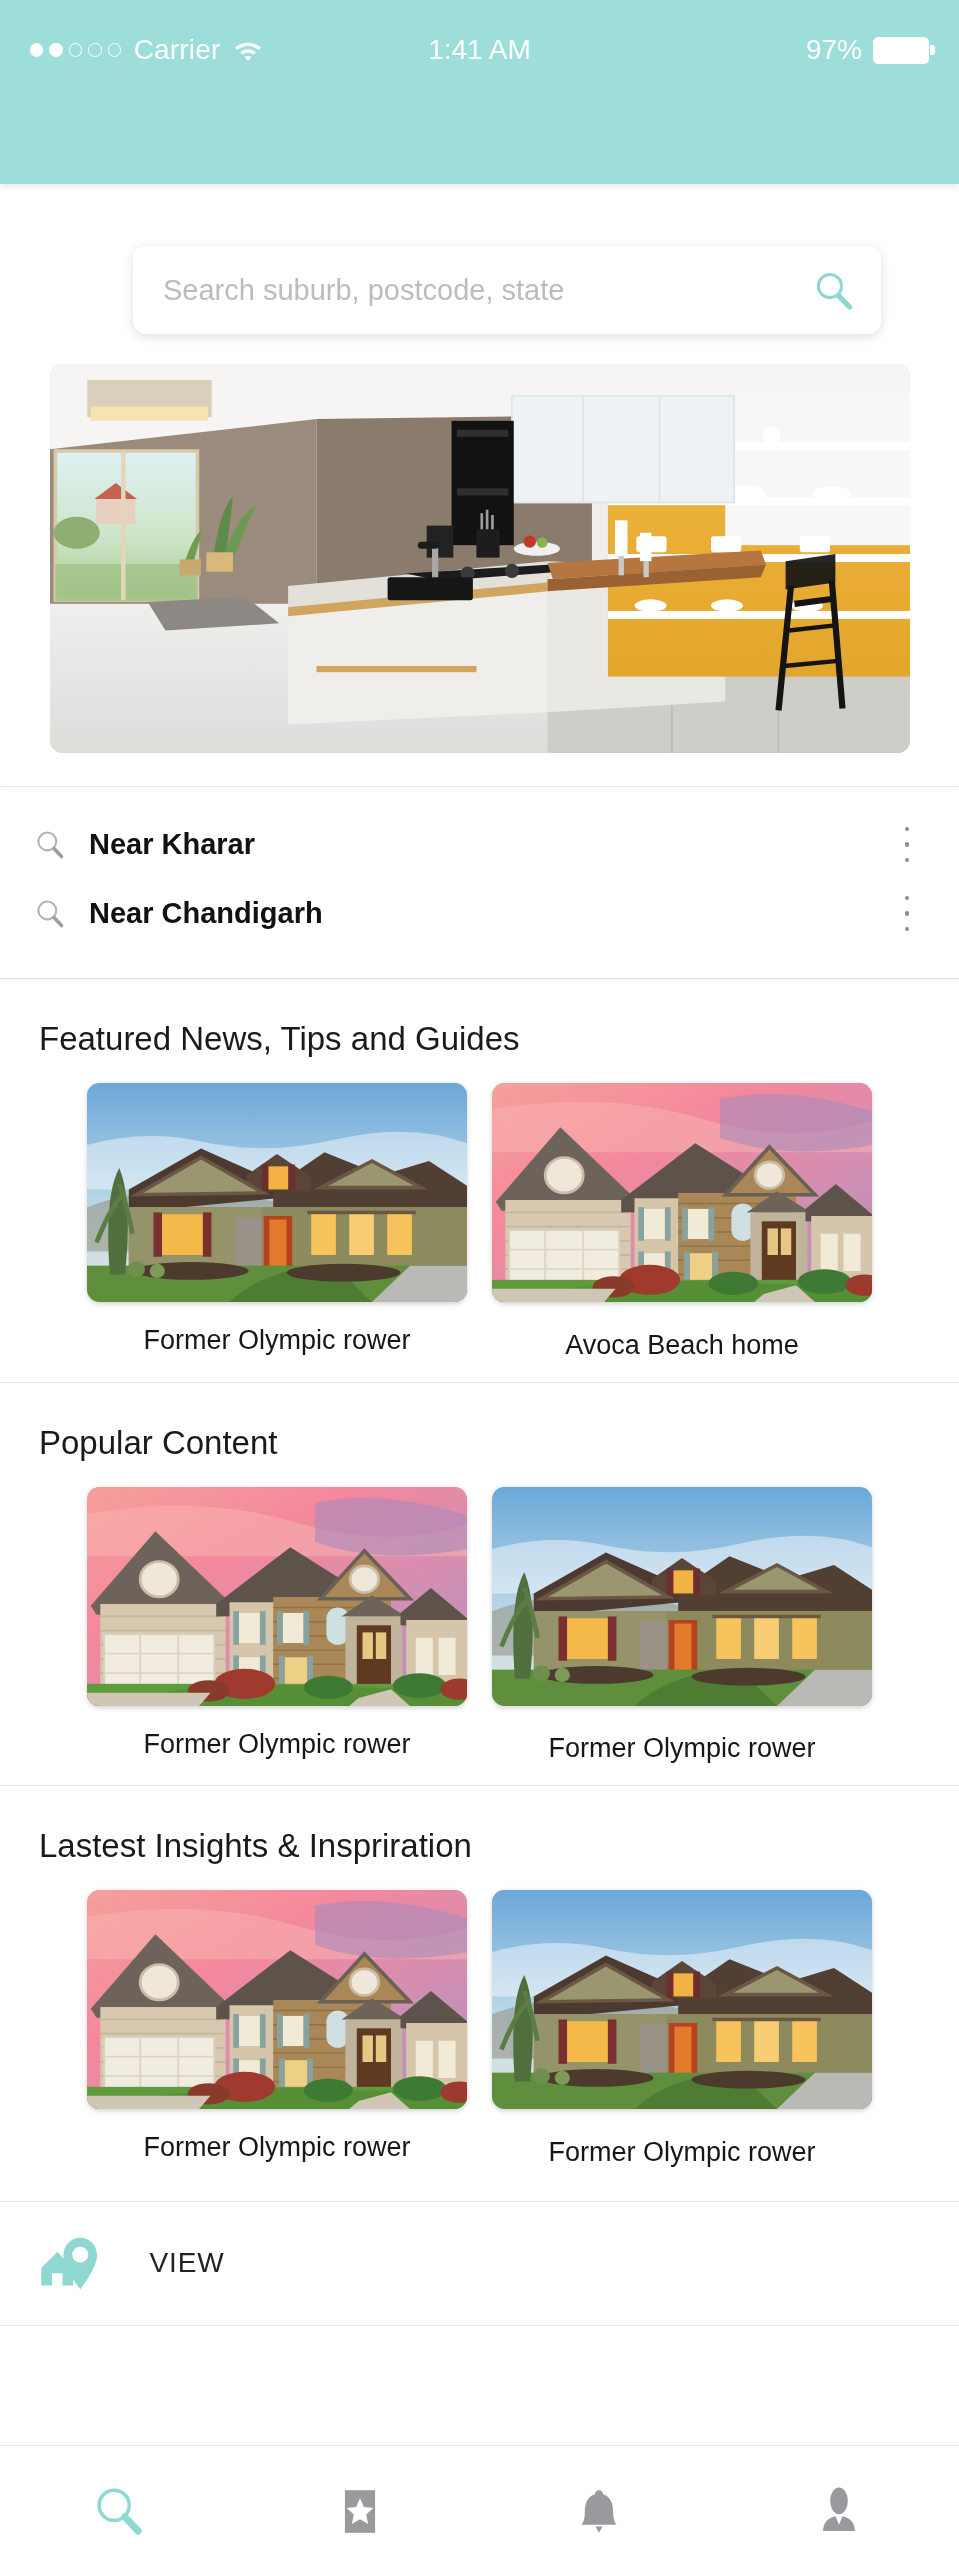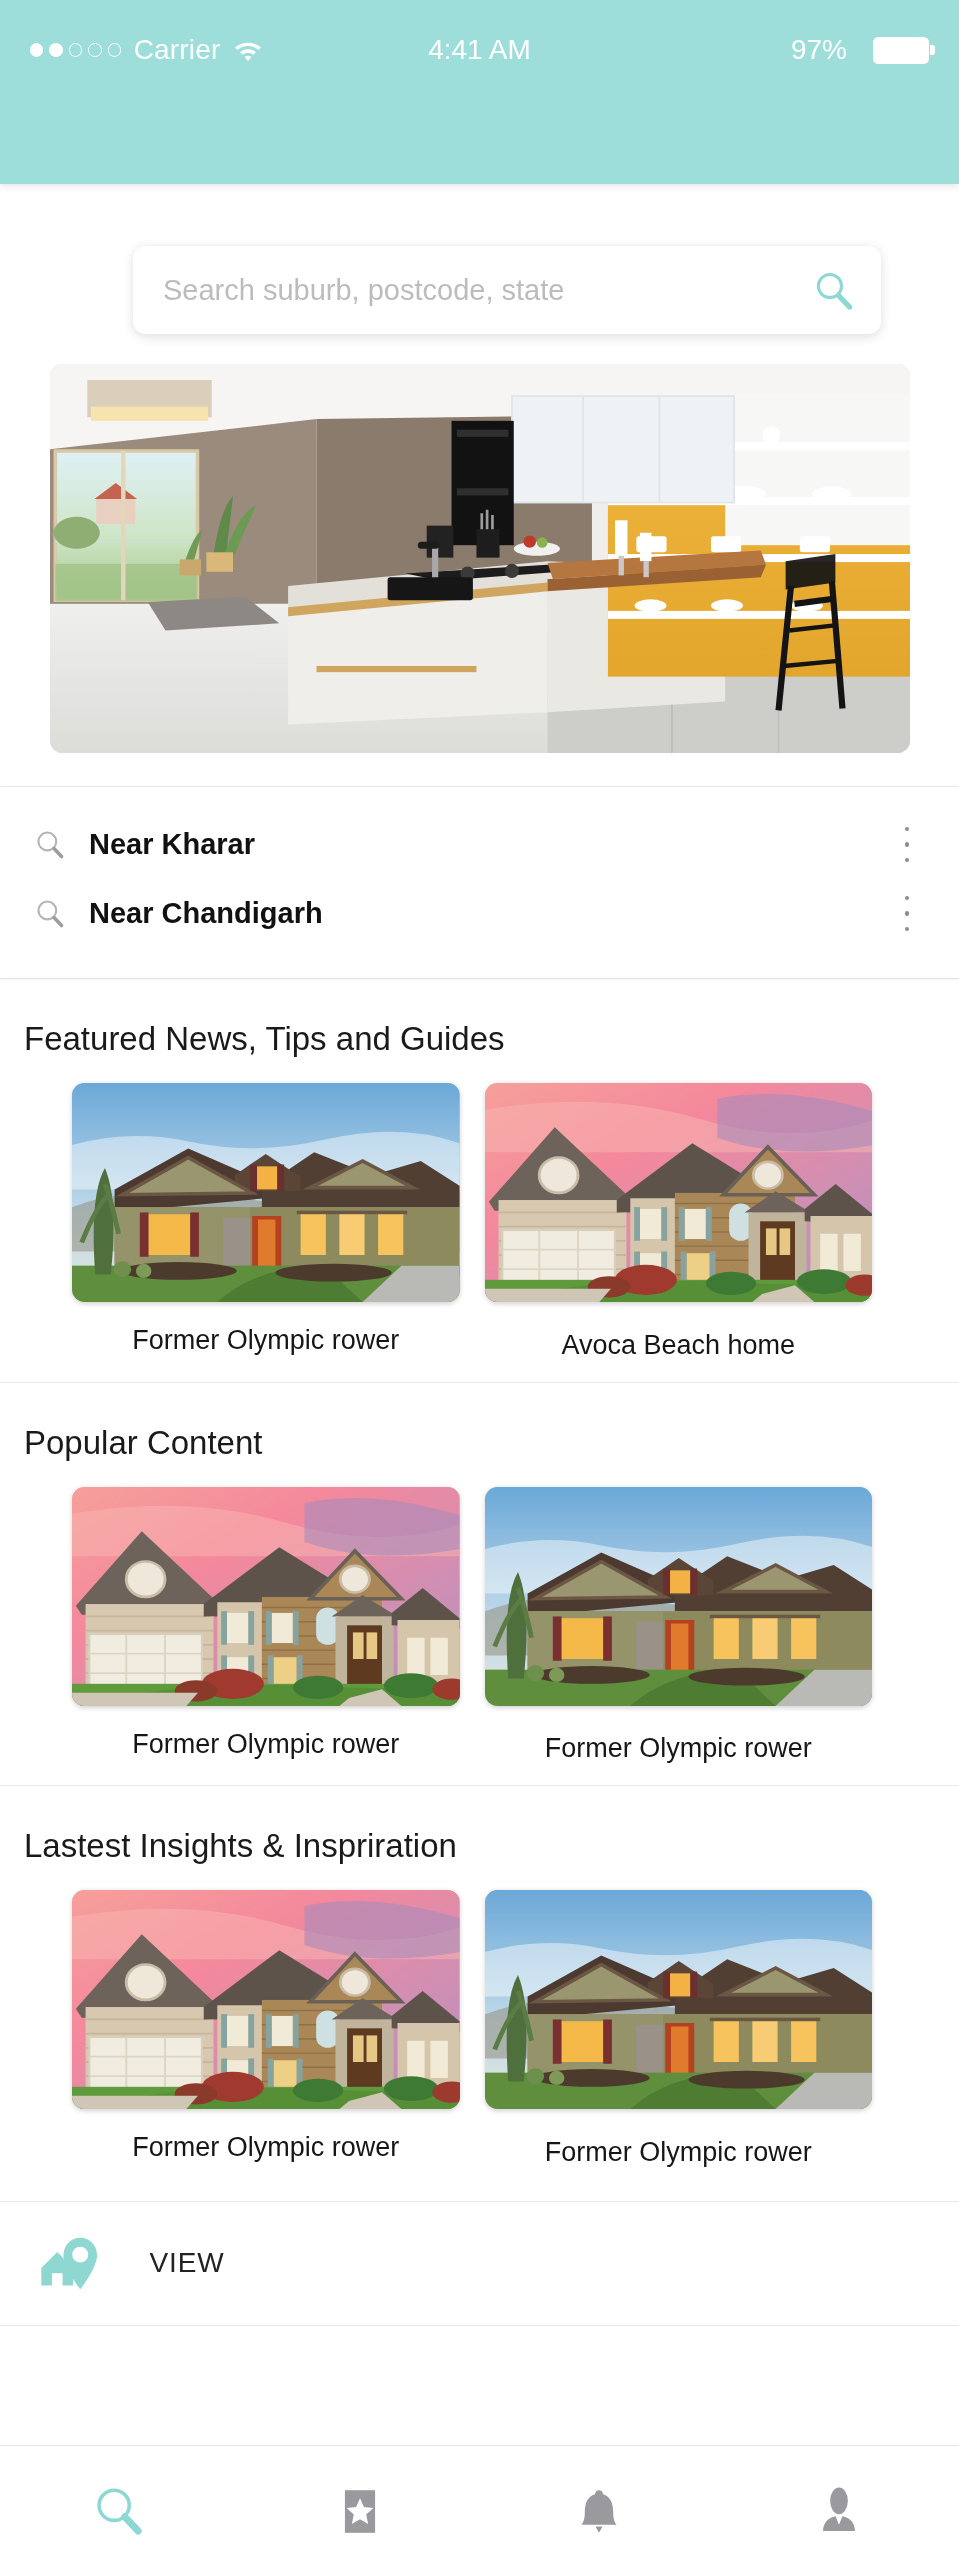--- a/index.html
+++ b/index.html
@@ -52,21 +52,21 @@
   .sb-center {
     position: absolute;
     left: 0; right: 0;
     text-align: center;
     font-size: 28px;
     font-weight: 500;
     pointer-events: none;
   }
   .sb-right {
     margin-left: auto;
-    display: flex; align-items: center; gap: 26px;
+    display: flex; align-items: center; gap: 11px;
     position: relative; z-index: 2;
   }
   .battery-pct { font-size: 28px; }
   .battery {
     position: relative;
     width: 56px; height: 27px;
     border-radius: 5.3px;
     background: #ffffff;
   }
   .battery::after {
@@ -167,21 +167,21 @@
   }
   .kebab i {
     display: block;
     width: 4.4px; height: 4.4px;
     border-radius: 50%;
     background: #8d8d8d;
   }
 
   
   .section {
-    padding: 41px 39px 21px 24px;
+    padding: 41px 39px 21px 39px;
     border-bottom: 1.8px solid #eaeaea;
   }
   .section.no-rule { border-bottom: none; }
   .section-title {
     font-size: 33px;
     color: #1a1a1a;
     font-weight: 400;
     margin-bottom: 25px;
   }
   .card-row {
@@ -268,21 +268,21 @@
           <span class="sdot"></span>
           <span class="sdot"></span>
         </div>
         <span class="carrier-text">Carrier</span>
         <svg class="wifi-icon" viewBox="0 0 34 26">
           <path d="M17 4.2c5.6 0 10.8 2.0 14.6 5.3l-2.6 2.9C25.7 9.6 21.5 8.0 17 8.0S8.3 9.6 5.0 12.4L2.4 9.5C6.2 6.2 11.4 4.2 17 4.2z" fill="#ffffff"></path>
           <path d="M17 11.6c3.4 0 6.5 1.2 9.0 3.2l-2.7 3.0c-1.8-1.4-4.0-2.2-6.3-2.2s-4.5.8-6.3 2.2l-2.7-3.0c2.5-2.0 5.6-3.2 9.0-3.2z" fill="#ffffff"></path>
           <path d="M17 19.0c1.5 0 2.9.5 4.0 1.4L17 25.0l-4.0-4.6c1.1-.9 2.5-1.4 4.0-1.4z" fill="#ffffff"></path>
         </svg>
       </div>
-      <div class="sb-center">4:41 AM</div>
+      <div class="sb-center">1:41 AM</div>
       <div class="sb-right">
         <span class="battery-pct">97%</span>
         <span class="battery"></span>
       </div>
     </div>
   </div>
 
   <div class="scroll-body">
 
     <div class="search-wrap">

